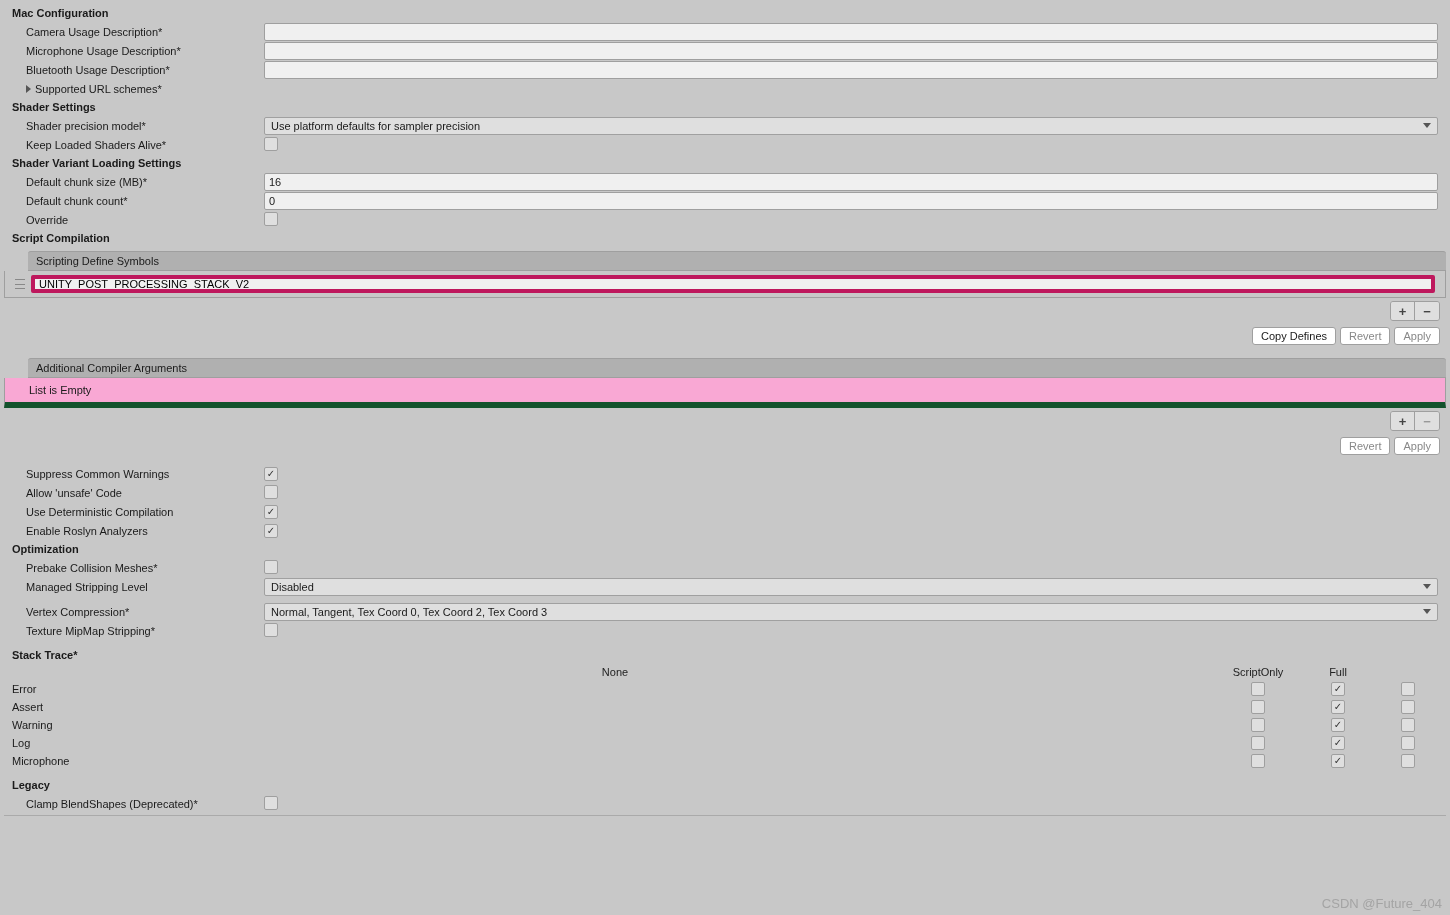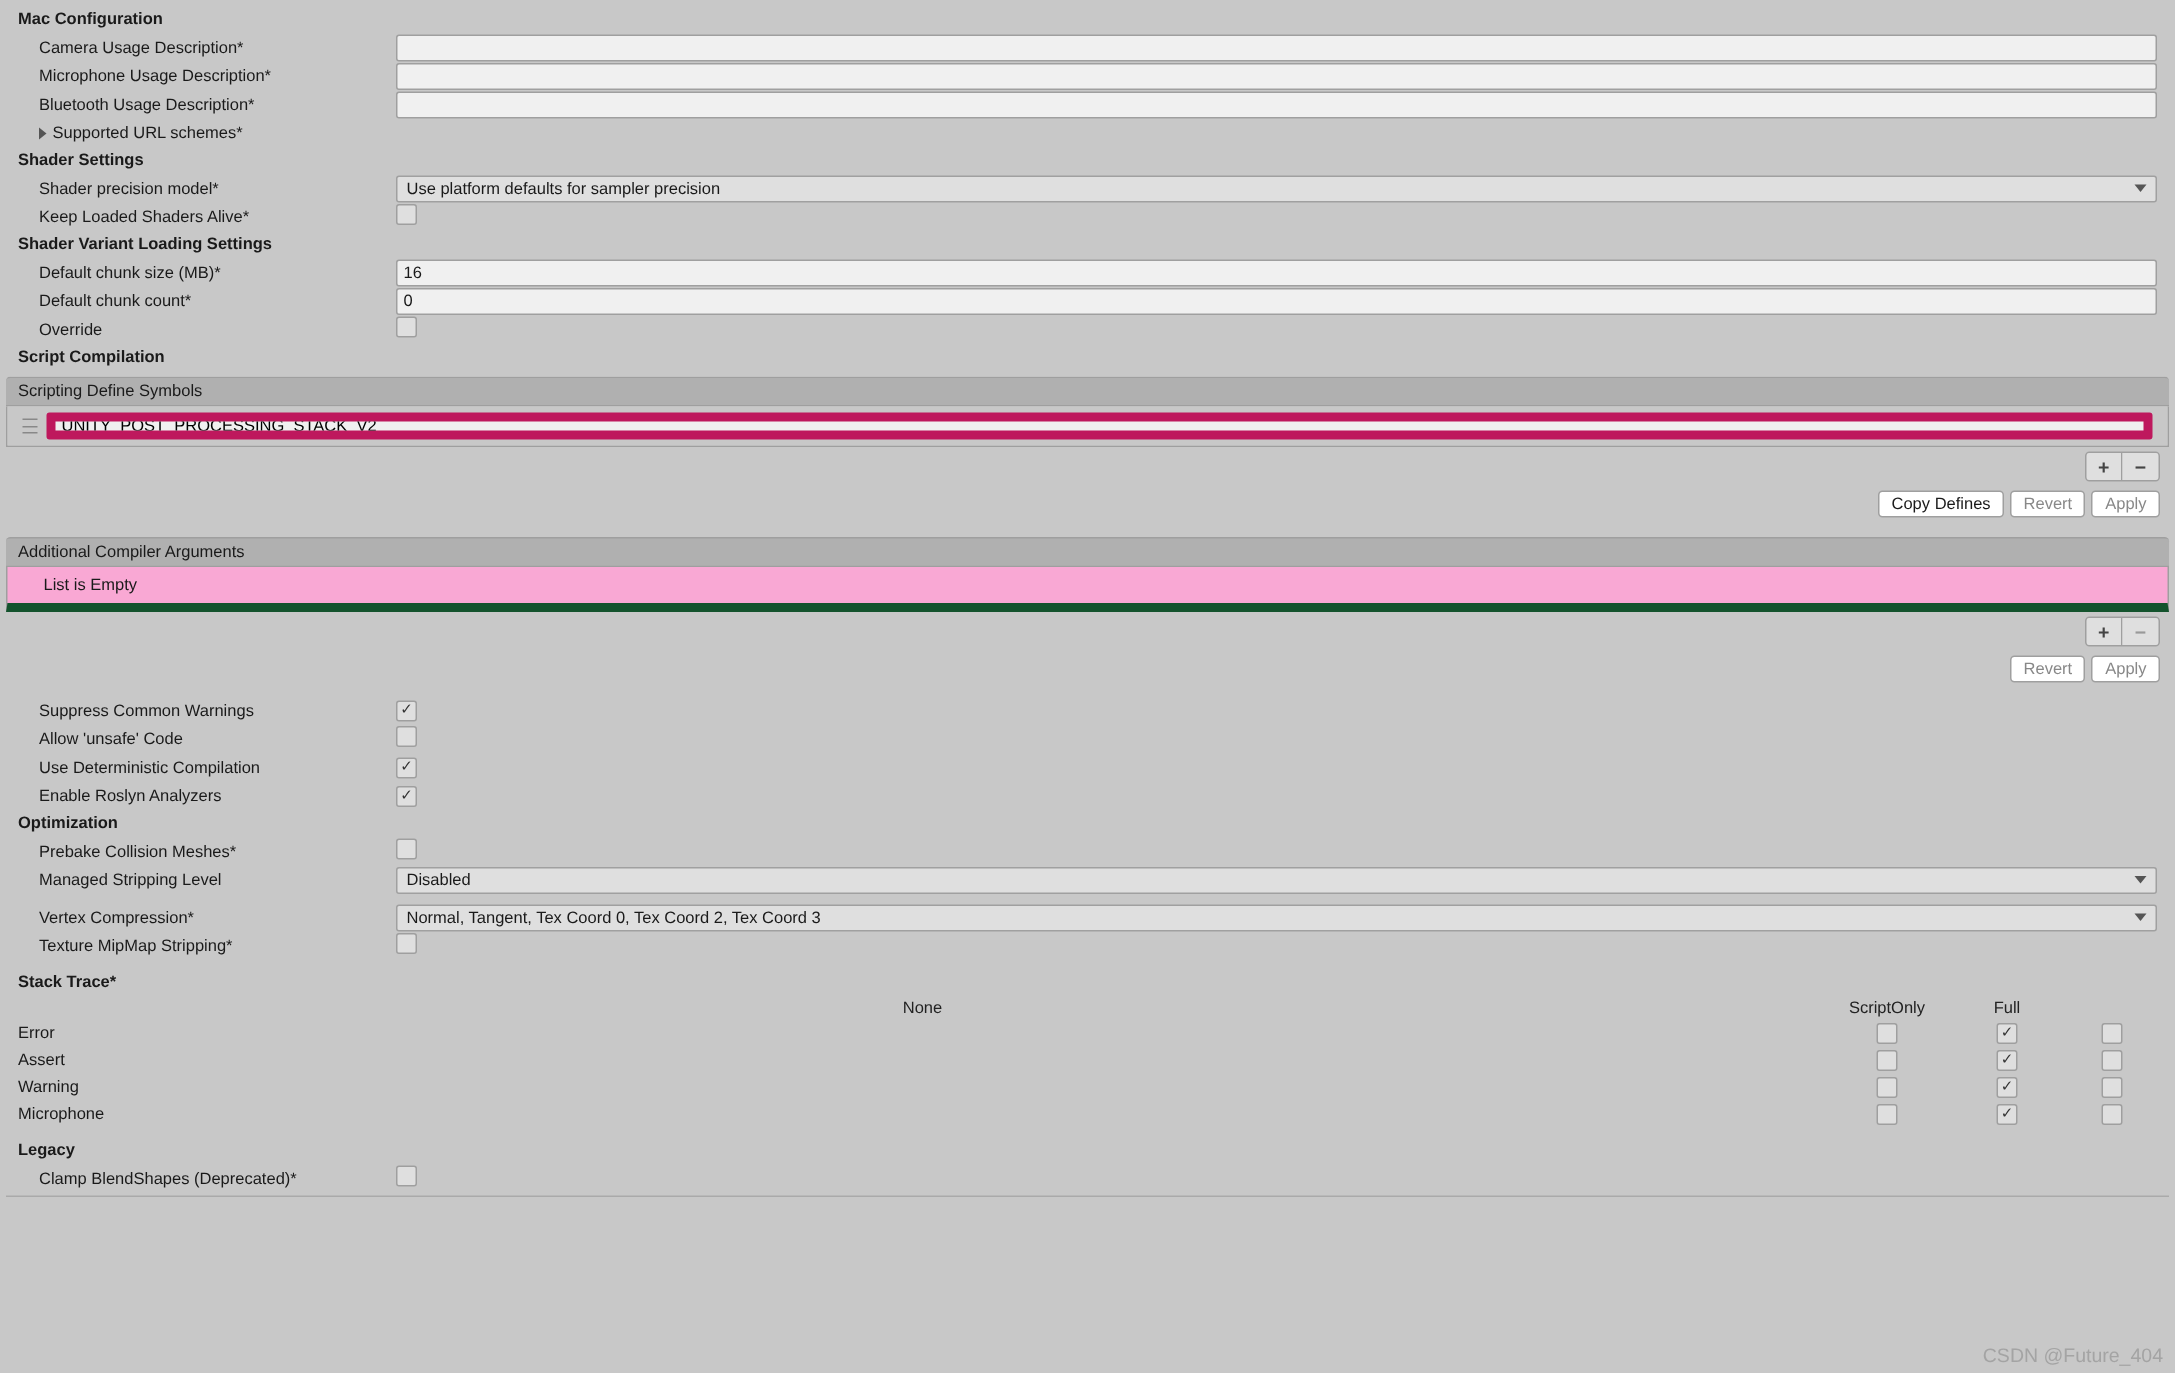--- a/index.html
+++ b/index.html
@@ -67,20 +67,21 @@
     border-bottom: 4px solid transparent;
     border-left: 5px solid #555;
   }
   .subheader-bar {
     background: #b0b0b0;
     border-top: 1px solid #9f9f9f;
     border-bottom: 1px solid #9f9f9f;
     padding: 3px 8px;
     margin-top: 4px;
     border-radius: 3px 3px 0 0;
+    margin-left: 24px;
   }
   .inset-box-empty {
     background: #f9a8d4;
     border-left: 1px solid #9f9f9f;
     border-right: 1px solid #9f9f9f;
     border-bottom: 6px solid #14532d;
     padding: 6px 24px;
   }
   .defines-box {
     border-left: 1px solid #9f9f9f;
@@ -96,21 +97,21 @@
     width: 10px; height: 10px;
     display: flex; flex-direction: column; justify-content: space-between;
   }
   .drag-handle span {
     display: block; height: 1px; background: #888;
   }
   .define-row input {
     flex: 1;
     height: 18px;
     background: #f0f0f0;
-    border: 6px solid #be185d;
+    border: 4px solid #be185d;
     border-radius: 2px;
     padding: 0 4px;
     font-size: 11px;
   }
   .footer-buttons {
     display: flex; justify-content: flex-end;
     padding: 3px 6px;
     gap: 0;
   }
   .pm-group {
@@ -345,20 +346,32 @@
         <span class="checkbox"></span>
       </div>
   <div class="st-col-center">
         <span class="checkbox checked"></span>
       </div>
   <div class="st-col-center">
         <span class="checkbox"></span>
       </div>
 </div>
 <div class="stacktrace-row">
+  <div>Log</div>
+  <div class="st-col-center">
+        <span class="checkbox"></span>
+      </div>
+  <div class="st-col-center">
+        <span class="checkbox checked"></span>
+      </div>
+  <div class="st-col-center">
+        <span class="checkbox"></span>
+      </div>
+</div>
+<div class="stacktrace-row">
   <div>Microphone</div>
   <div class="st-col-center">
         <span class="checkbox"></span>
       </div>
   <div class="st-col-center">
         <span class="checkbox checked"></span>
       </div>
   <div class="st-col-center">
         <span class="checkbox"></span>
       </div>

